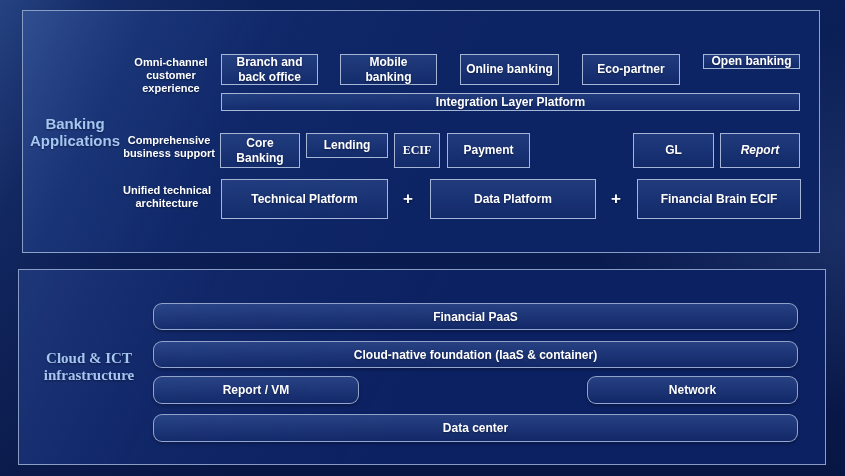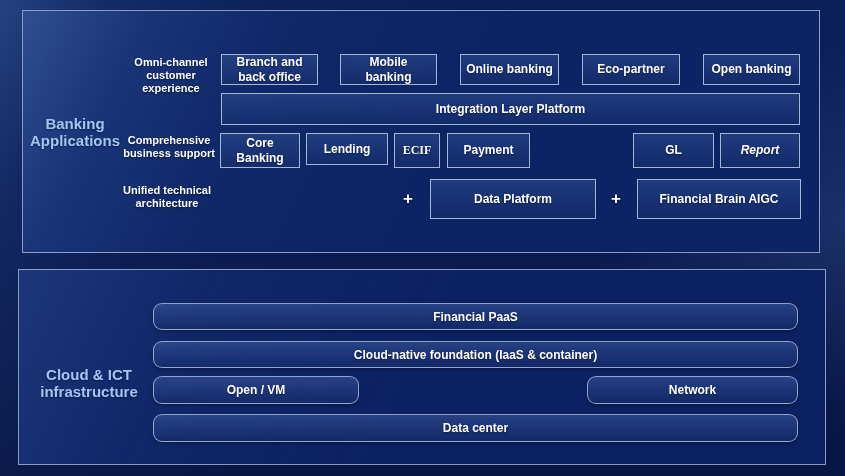--- a/index.html
+++ b/index.html
@@ -117,46 +117,47 @@
 
     <div class="row-label" style="left:89px; top:173px; width:110px;">Unified technical
 architecture</div>
 
     <div class="box" style="left:198px; top:43px; width:97px; height:31px;">Branch and
 back office</div>
     <div class="box" style="left:317px; top:43px; width:97px; height:31px;text-align:center;">Mobile
 banking</div>
     <div class="box" style="left:437px; top:43px; width:99px; height:31px;">Online banking</div>
     <div class="box" style="left:559px; top:43px; width:98px; height:31px;">Eco-partner</div>
-    <div class="box" style="left:680px; top:43px; width:97px; height:31px;">Open banking</div>
+    <div class="box" style="left:680px; top:43px; width:97px; height:15px;">Open banking</div>
 
-    <div class="box" style="left:198px; top:82px; width:579px; height:32px;">Integration Layer Platform</div>
+    <div class="box" style="left:198px; top:82px; width:579px; height:18px;">Integration Layer Platform</div>
 
     <div class="box" style="left:197px; top:122px; width:80px; height:35px;">Core
 Banking</div>
-    <div class="box" style="left:283px; top:122px; width:82px; height:32px;">Lending</div>
+    <div class="box" style="left:283px; top:122px; width:82px; height:25px;">Lending</div>
     <div class="box" style="left:371px; top:122px; width:46px; height:35px;font-family:Liberation Serif, serif;">ECIF</div>
     <div class="box" style="left:424px; top:122px; width:83px; height:35px;">Payment</div>
     <div class="box" style="left:610px; top:122px; width:81px; height:35px;">GL</div>
     <div class="box" style="left:697px; top:122px; width:80px; height:35px;font-style:italic;">Report</div>
 
+    <div class="box" style="left:198px; top:168px; width:167px; height:40px;">Technical Platform</div>
     <div class="plus" style="left:373px; top:168px; width:24px; height:40px;">+</div>
     <div class="box" style="left:407px; top:168px; width:166px; height:40px;">Data Platform</div>
     <div class="plus" style="left:581px; top:168px; width:24px; height:40px;">+</div>
-    <div class="box" style="left:614px; top:168px; width:164px; height:40px;">Financial Brain AIGC</div>
+    <div class="box" style="left:614px; top:168px; width:164px; height:40px;">Financial Brain ECIF</div>
   </section>
 
   <section class="panel panel-bottom">
 
-    <div class="section-title" style="left:10px; top:96px; width:120px;">Cloud &amp; ICT
+    <div class="section-title" style="left:10px; top:80px; width:120px;font-family:Liberation Serif, serif;">Cloud &amp; ICT
 infrastructure</div>
 
     <div class="pill" style="left:134px; top:33px; width:645px; height:27px;">Financial PaaS</div>
 
     <div class="pill" style="left:134px; top:71px; width:645px; height:27px;">Cloud-native foundation (IaaS &amp; container)</div>
 
-    <div class="pill" style="left:134px; top:106px; width:206px; height:28px;">Open / VM</div>
+    <div class="pill" style="left:134px; top:106px; width:206px; height:28px;">Report / VM</div>
     <div class="pill" style="left:568px; top:106px; width:211px; height:28px;">Network</div>
 
     <div class="pill" style="left:134px; top:144px; width:645px; height:28px;">Data center</div>
   </section>
 
 </div>
 
 </body></html>

